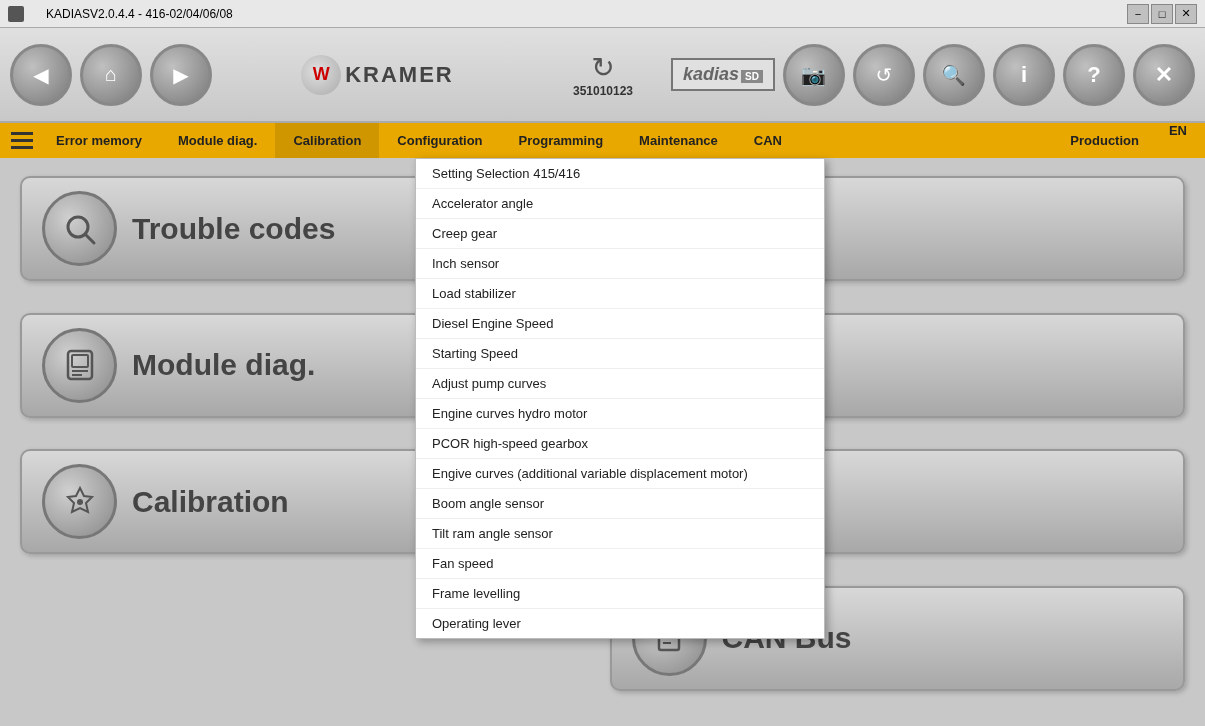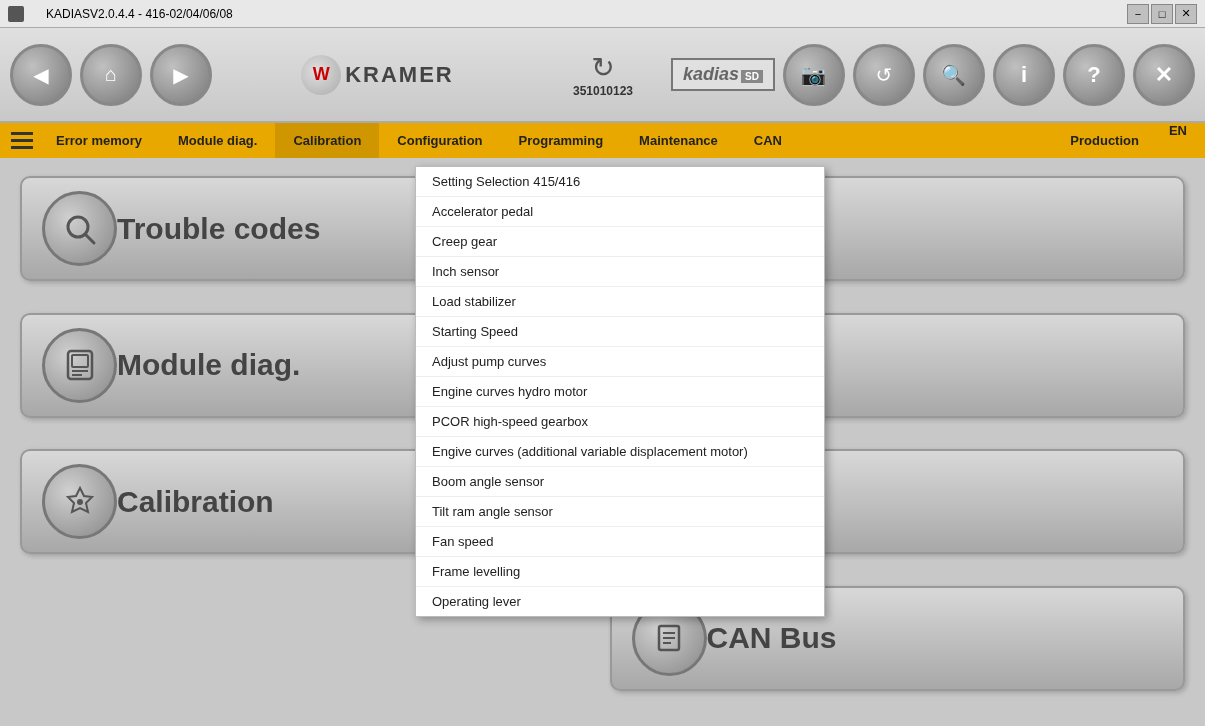--- a/index.html
+++ b/index.html
@@ -190,21 +190,21 @@
     }
 
     .tile {
       height: 105px;
       background: linear-gradient(to bottom, #d8d8d8, #a8a8a8);
       border-radius: 10px;
       border: 2px solid #999;
       display: flex;
       align-items: center;
       padding: 0 20px;
-      gap: 0;
+      gap: 15px;
       cursor: pointer;
       box-shadow: 2px 2px 5px rgba(0,0,0,0.2);
     }
     .tile-icon {
       width: 75px;
       height: 75px;
       border-radius: 50%;
       background: radial-gradient(circle at 35% 35%, #d0d0d0, #888888);
       border: 3px solid #777;
       display: flex;
@@ -216,21 +216,21 @@
     }
     .tile-label {
       font-size: 30px;
       font-weight: bold;
       color: #444;
     }
 
     
     .dropdown-overlay {
       position: absolute;
-      top: 8px;
+      top: 0;
       left: 415px;
       width: 410px;
       background: white;
       border: 1px solid #bbb;
       box-shadow: 3px 3px 8px rgba(0,0,0,0.3);
       z-index: 100;
     }
     .dropdown-item {
       padding: 7px 16px;
       font-size: 13px;
@@ -415,24 +415,25 @@
         <line x1="12" y1="13" x2="24" y2="13" stroke="#555" stroke-width="2"></line>
         <line x1="12" y1="18" x2="24" y2="18" stroke="#555" stroke-width="2"></line>
         <line x1="12" y1="23" x2="20" y2="23" stroke="#555" stroke-width="2"></line>
       </svg>
     </div>
     <span class="tile-label">CAN Bus</span>
   </div>
 
   <div class="dropdown-overlay">
     <div class="dropdown-item"><span>Setting Selection 415/416</span></div>
-    <div class="dropdown-item"><span>Accelerator pedal</span></div>
+    <div class="dropdown-item"><span>Accelerator angle</span></div>
     <div class="dropdown-item"><span>Creep gear</span></div>
     <div class="dropdown-item"><span>Inch sensor</span></div>
     <div class="dropdown-item"><span>Load stabilizer</span></div>
+    <div class="dropdown-item"><span>Diesel Engine Speed</span></div>
     <div class="dropdown-item"><span>Starting Speed</span></div>
     <div class="dropdown-item"><span>Adjust pump curves</span></div>
     <div class="dropdown-item"><span>Engine curves hydro motor</span></div>
     <div class="dropdown-item"><span>PCOR high-speed gearbox</span></div>
     <div class="dropdown-item"><span>Engive curves (additional variable displacement motor)</span></div>
     <div class="dropdown-item"><span>Boom angle sensor</span></div>
     <div class="dropdown-item"><span>Tilt ram angle sensor</span></div>
     <div class="dropdown-item"><span>Fan speed</span></div>
     <div class="dropdown-item"><span>Frame levelling</span></div>
     <div class="dropdown-item"><span>Operating lever</span></div>

